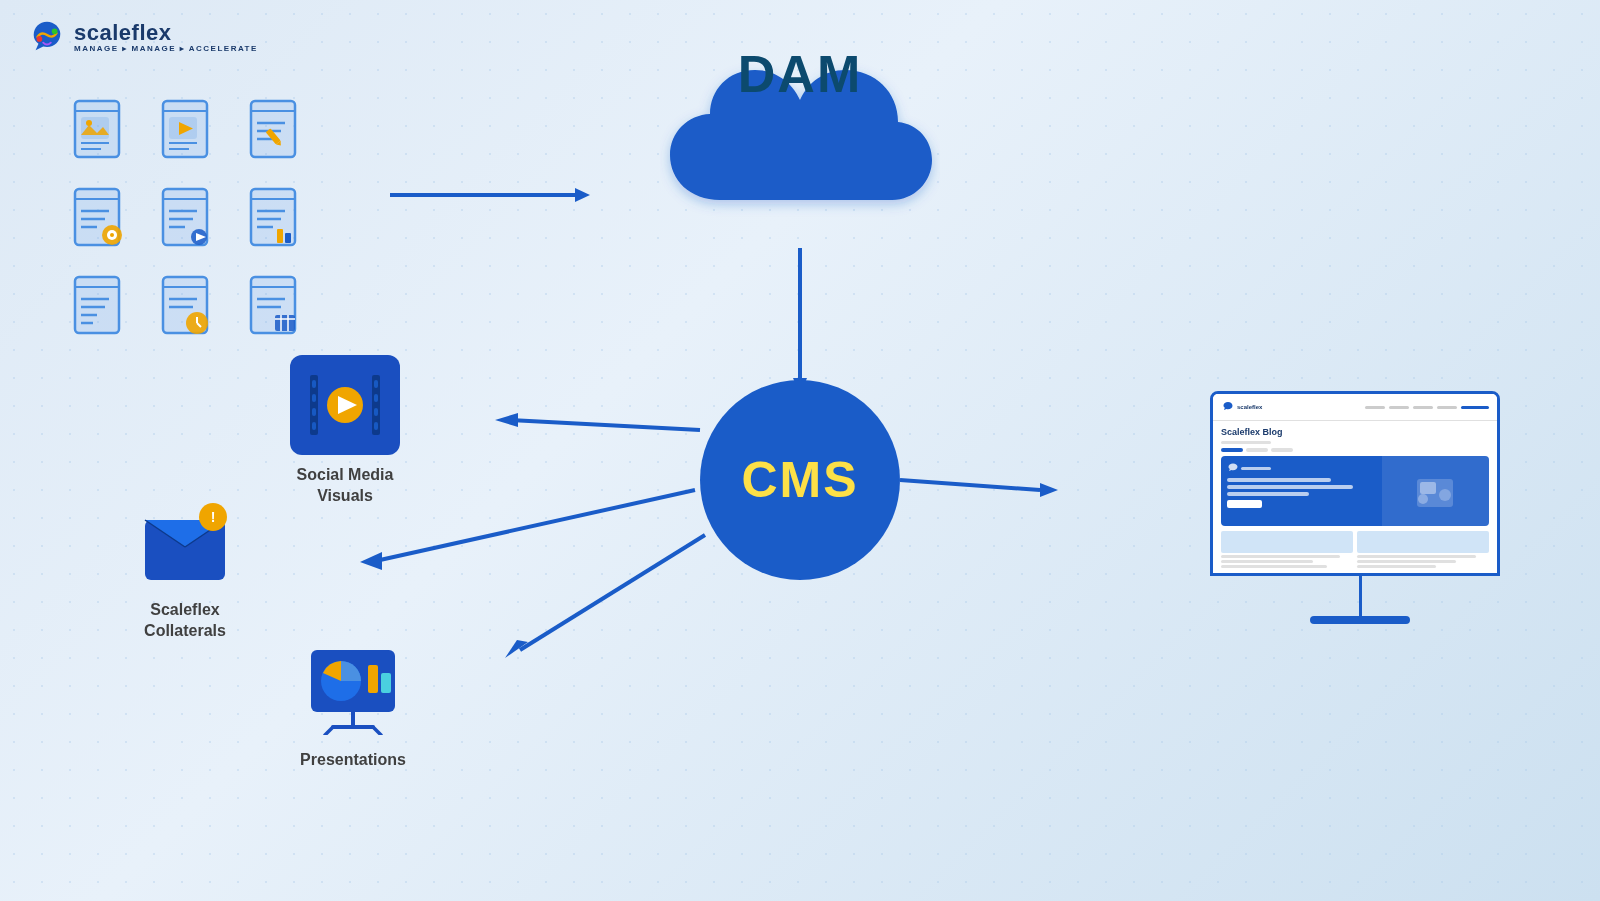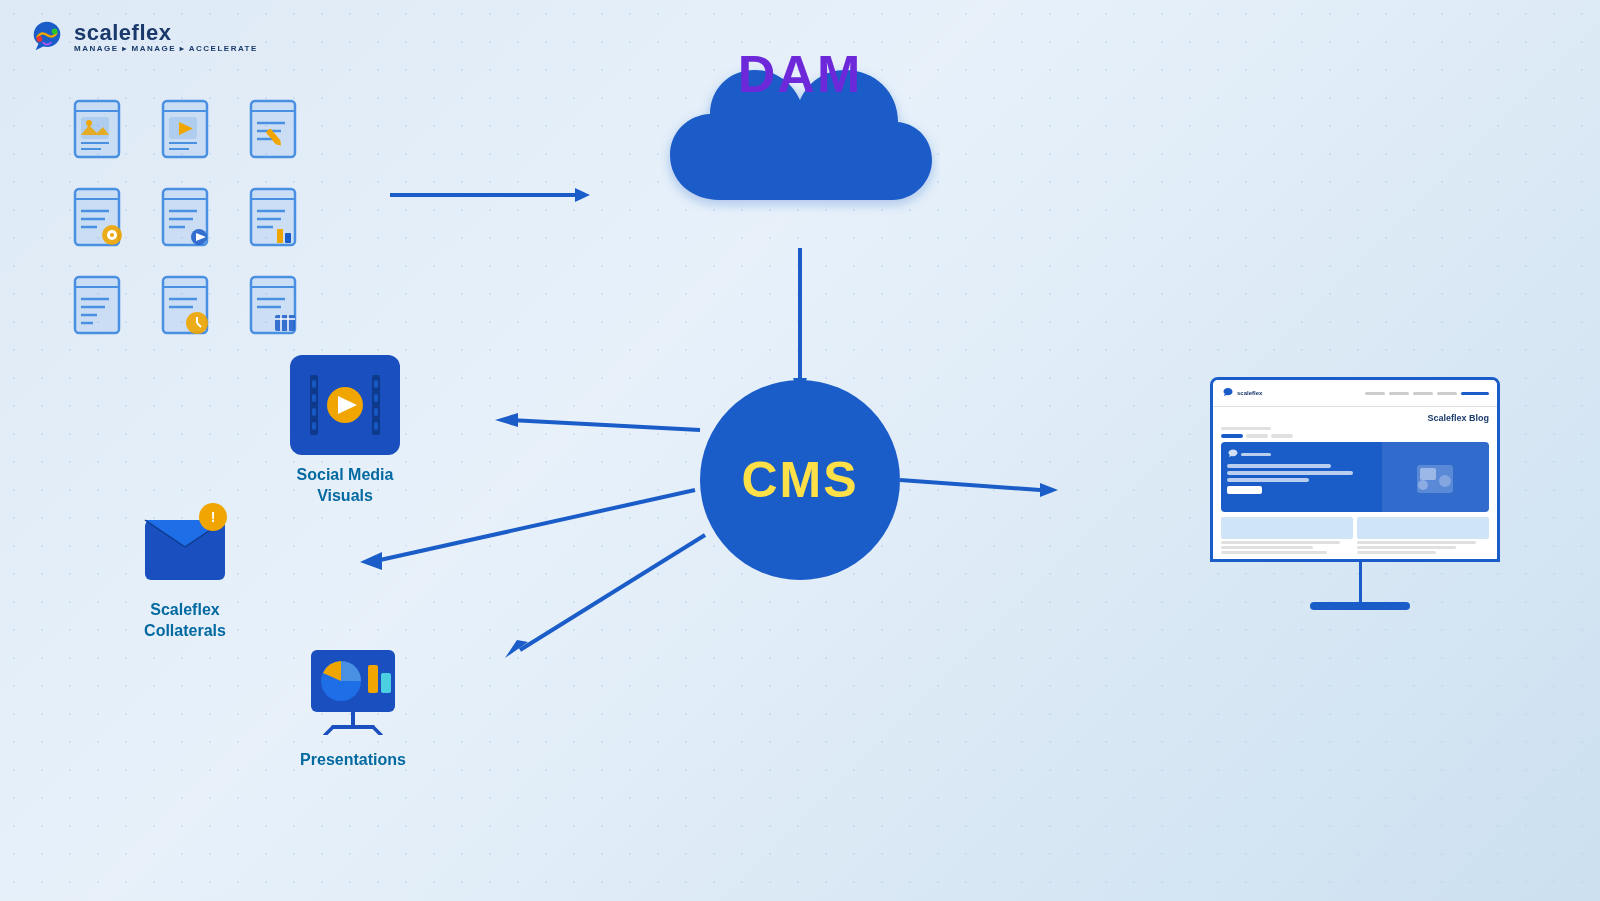--- a/index.html
+++ b/index.html
@@ -70,21 +70,21 @@
       width: 300px;
     }
 
     .dam-label {
       position: absolute;
       top: 50%;
       left: 50%;
       transform: translate(-50%, -50%);
       font-size: 52px;
       font-weight: 900;
-      color: #6d28d9;
+      color: #0c4a6e;
       letter-spacing: 2px;
       z-index: 10;
     }
 
     
     .cms-circle {
       position: absolute;
       top: 380px;
       left: 50%;
       transform: translateX(-50%);
@@ -139,21 +139,21 @@
       border-radius: 12px;
       display: flex;
       align-items: center;
       justify-content: center;
       margin: 0 auto 10px;
     }
 
     .box-label {
       font-size: 16px;
       font-weight: 700;
-      color: #0369a1;
+      color: #404040;
       text-align: center;
       line-height: 1.3;
     }
 
     
     .marketing-box {
       position: absolute;
       top: 490px;
       left: 130px;
       text-align: center;
@@ -549,21 +549,21 @@
       <line x1="50" y1="67" x2="50" y2="82" stroke="#1a4fc0" stroke-width="4"></line>
 
       <line x1="30" y1="82" x2="70" y2="82" stroke="#1a4fc0" stroke-width="4" stroke-linecap="round"></line>
       <line x1="30" y1="82" x2="22" y2="90" stroke="#1a4fc0" stroke-width="3.5" stroke-linecap="round"></line>
       <line x1="70" y1="82" x2="78" y2="90" stroke="#1a4fc0" stroke-width="3.5" stroke-linecap="round"></line>
     </svg>
   </div>
   <div class="box-label">Presentations</div>
 </div>
 
-<div class="website-box" style="position:absolute; top:377px; right:90px;text-align:right;">
+<div class="website-box" style="position:absolute; top:391px; right:90px;">
   <div class="monitor-container">
     <div class="monitor-screen">
 
       <div class="screen-header">
         <div style="display:flex;gap:2px;align-items:center;">
           <svg width="14" height="14" viewBox="0 0 14 14">
             <path d="M7 2 C4.5 2 2.5 3.5 2.5 5.5 C2.5 6.5 3 7.3 3.8 7.8 L3 10 L5.5 9 C6 9.1 6.5 9.2 7 9.2 C9.5 9.2 11.5 7.7 11.5 5.7 C11.5 3.7 9.5 2 7 2Z" fill="#1a5cc8"></path>
           </svg>
           <span style="font-size:6px;font-weight:800;color:#1a3a6b;">scaleflex</span>
         </div>

